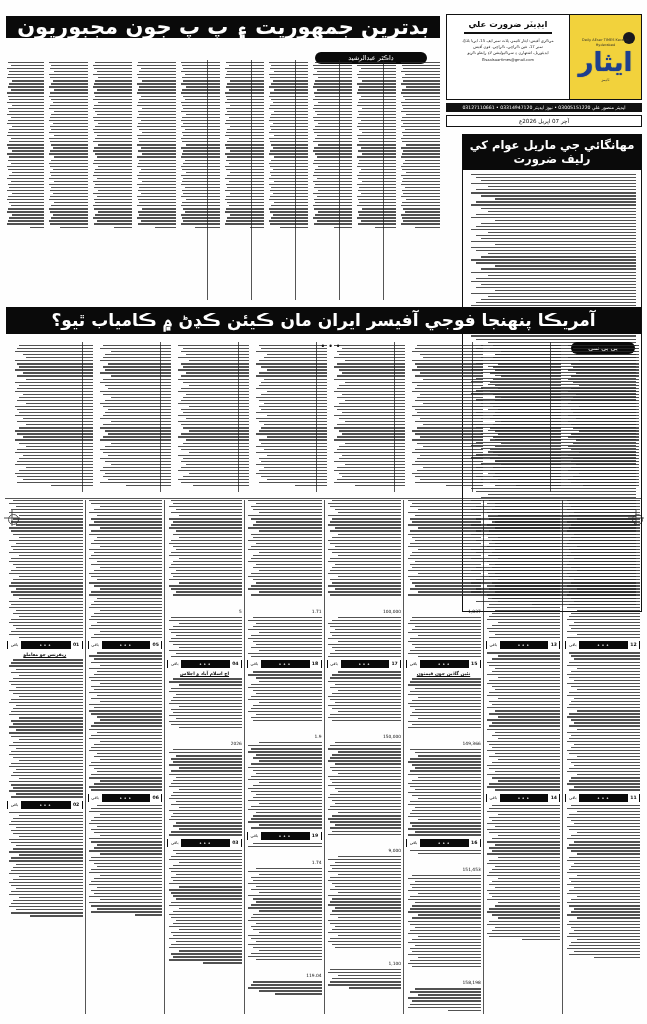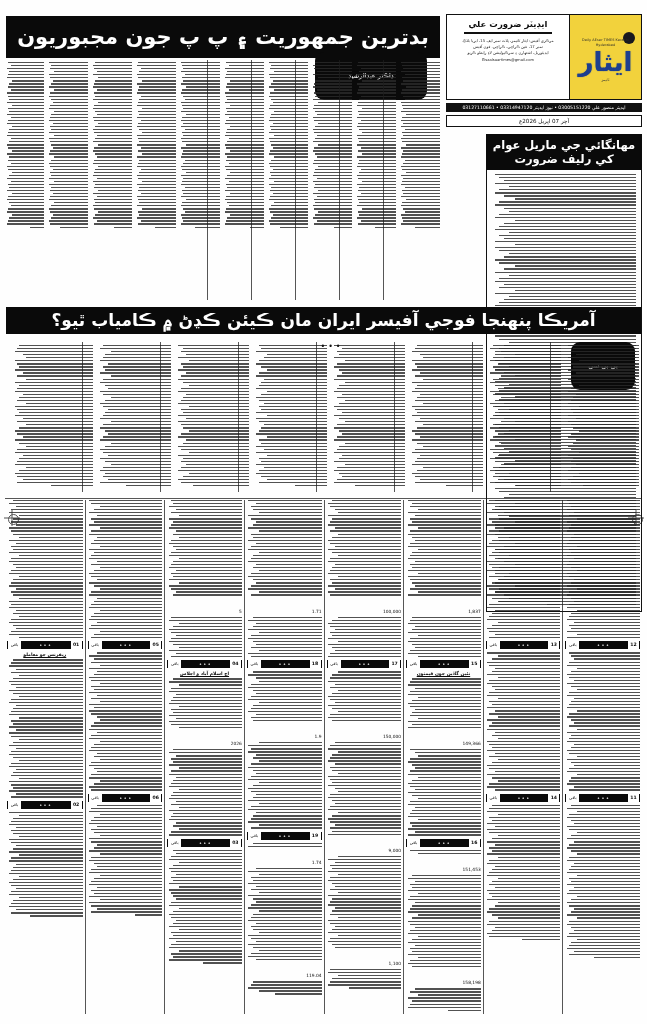--- a/index.html
+++ b/index.html
@@ -45,36 +45,36 @@
   .mh-rule{height:2.2px;background:#111;margin:3px 12px 4px 12px;}
   .mh-addr{font-size:3.9px;line-height:1.55;text-align:center;color:#1c1c1c;}
   .mh-mail{font-size:3.7px;text-align:center;color:#1c1c1c;margin-top:2px;direction:ltr;}
   .mh-phone{margin-top:3px;background:#111;color:#fff;font-size:4.6px;
             text-align:center;padding:2.2px 2px;letter-spacing:.2px;}
   .mh-date{margin-top:3px;border:1.2px solid #111;text-align:center;
            font-size:5.6px;padding:2px 0;background:#fff;}
 
   
   .banner{background:#0a0a0a;color:#fff;text-align:center;font-weight:bold;}
-  #headline-main{position:absolute;right:207px;left:6px;top:16px;height:42px;
+  #headline-main{position:absolute;right:207px;left:6px;top:16px;height:22px;
                  display:flex;align-items:center;justify-content:center;}
   #headline-main .txt{font-size:21px;letter-spacing:.4px;line-height:1;}
   #headline-second{position:absolute;right:6px;left:6px;top:307px;height:27px;
                    display:flex;align-items:center;justify-content:center;}
   #headline-second .txt{font-size:17px;letter-spacing:.3px;line-height:1;}
 
   .byline-pill{position:absolute;background:#0a0a0a;color:#fff;border-radius:9px;
-               font-size:6.5px;padding:20px 10px;text-align:center;}
+               font-size:6.5px;padding:2px 10px;text-align:center;}
 
   
   .vrule{position:absolute;width:1px;background:#1d1d1d;opacity:.75;}
   .hrule{position:absolute;height:1px;background:#1d1d1d;opacity:.75;}
 
   
-  #editorial{position:absolute;right:5px;top:134px;width:156px;}
+  #editorial{position:absolute;right:5px;top:134px;width:180px;}
   .ed-head{background:#0a0a0a;color:#fff;text-align:center;font-weight:bold;
            font-size:11.5px;padding:4px 2px;letter-spacing:.2px;}
   .ed-body{border:1px solid #111;border-top:none;padding:4px 5px;box-sizing:border-box;}
 
   
   .col{position:absolute;box-sizing:border-box;}
 
   
   #bottom{position:absolute;left:5px;right:5px;top:500px;bottom:10px;}
   .bcol{position:absolute;top:0;bottom:0;box-sizing:border-box;padding:0 2px;}

